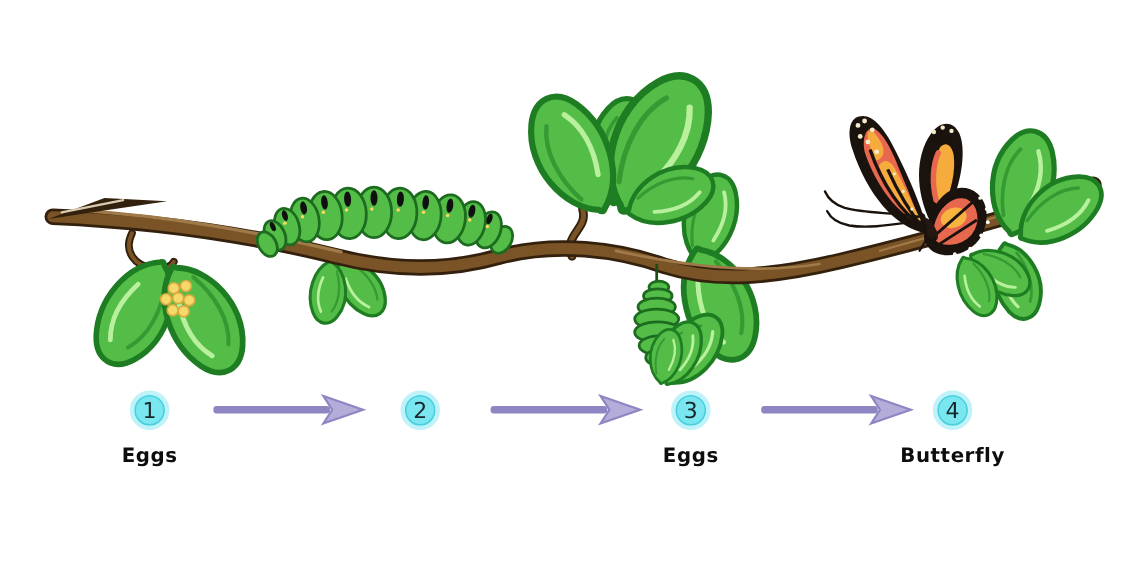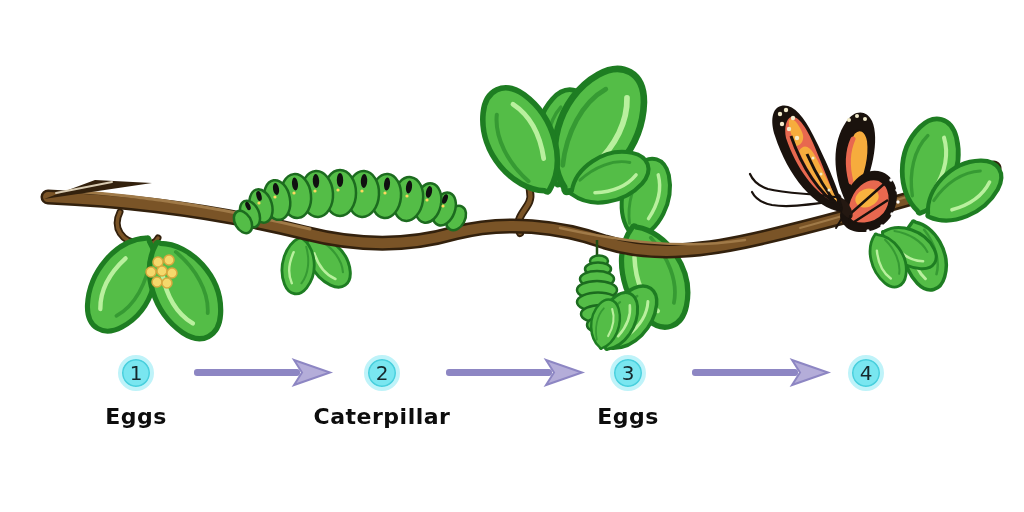--- a/index.html
+++ b/index.html
@@ -7,21 +7,21 @@
   .art{position:absolute;left:0;top:0;width:1024px;height:512px;display:block;}
   .badge{
     position:absolute;top:355px;width:36px;height:36px;box-sizing:border-box;
     border-radius:50%;background:#79e6f0;border:4px solid #bff3f9;
     box-shadow:inset 0 0 0 1.5px #49cfdd;
     display:flex;align-items:center;justify-content:center;
     font-size:20px;color:#16282c;
   }
   .stage-label{
     position:absolute;top:404px;transform:translateX(-50%);
-    font-size:22px;font-weight:bold;color:#0d0d0d;letter-spacing:0.5px;white-space:nowrap;
+    font-size:18px;font-weight:bold;color:#0d0d0d;letter-spacing:0.5px;white-space:nowrap;
   }
 </style>
 </head>
 <body>
 
 <div class="canvas">
 
   <svg class="art" viewBox="0 0 1024 512">
     <defs>
       <g id="leaf">
@@ -223,16 +223,16 @@
       <span>2</span>
     </div>
   <div class="badge" style="left:610px">
       <span>3</span>
     </div>
   <div class="badge" style="left:848px">
       <span>4</span>
     </div>
 
   <div class="stage-label" style="left:136px">Eggs</div>
-  <div class="stage-label" style="left:382px">Caterpillar</div>
   <div class="stage-label" style="left:628px">Eggs</div>
+  <div class="stage-label" style="left:866px">Butterfly</div>
 
 </div>
 
 </body></html>

